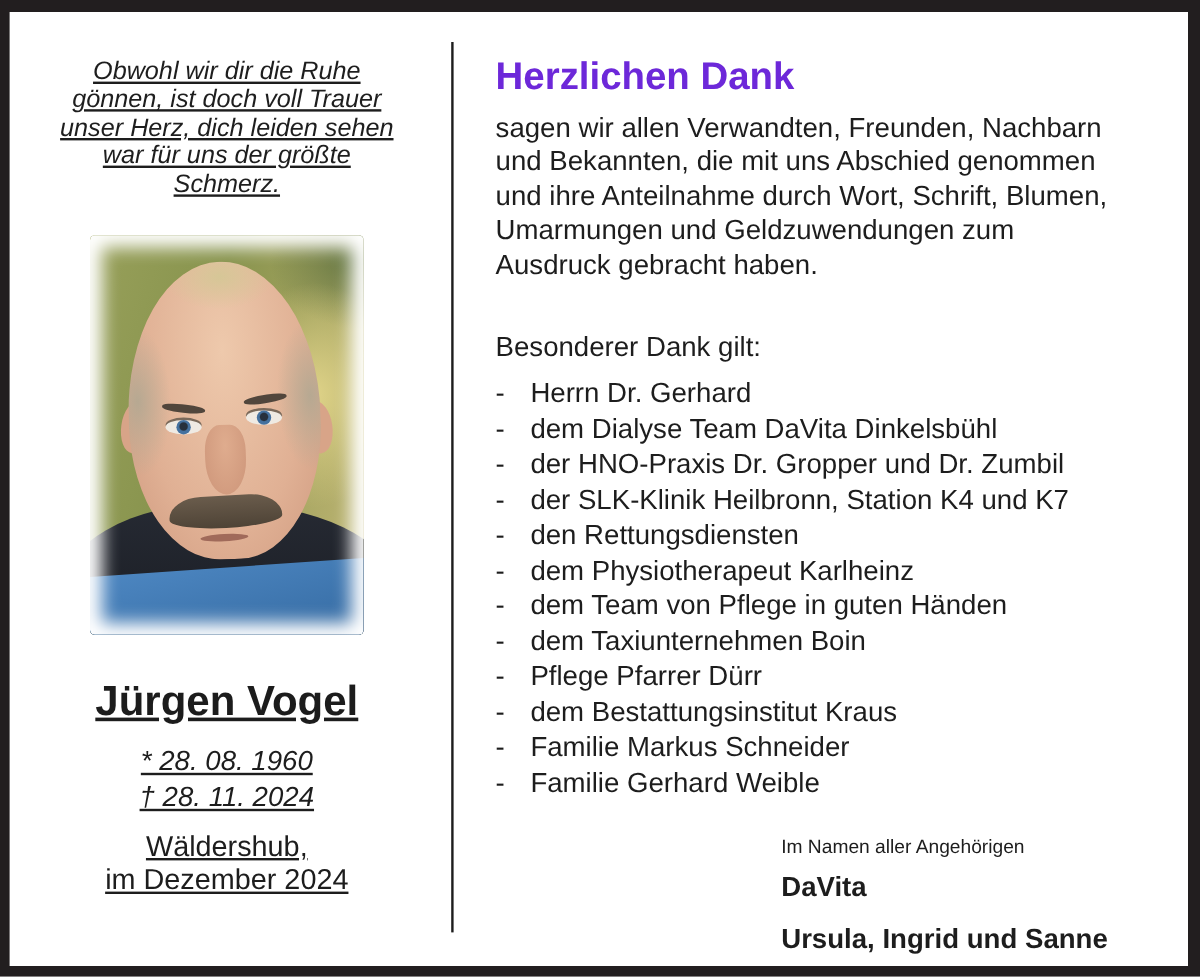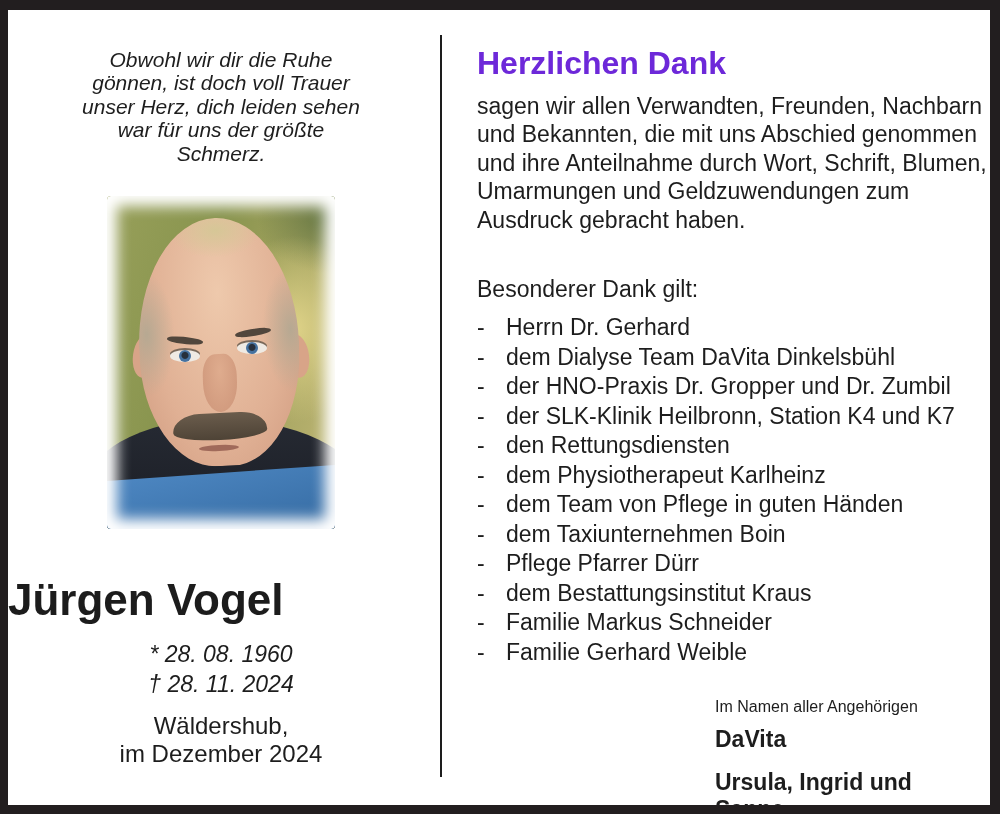--- a/index.html
+++ b/index.html
@@ -11,21 +11,21 @@
     border-top:10px solid #221e1f;
     border-bottom:9px solid #221e1f;
     border-left:8px solid #221e1f;
     border-right:10px solid #221e1f;
     background:#ffffff;
     display:flex;
     overflow:hidden;
   }
 
   
-  .left-col { width:432px; padding:38px 6px 0 0; flex:0 0 auto; }
+  .left-col { width:368px; padding:38px 6px 0 0; flex:0 0 auto;text-decoration:underline; }
 
   .verse {
     font-style:italic; font-size:21px; line-height:23.4px;
     text-align:center; color:#1e1e1e;
   }
 
   .photo {
     position:relative; width:228px; height:333px;
     margin:31px auto 0; overflow:hidden; border-radius:4px;
     background:
@@ -58,21 +58,21 @@
     background:radial-gradient(at 50% 30%, #dfac8e, #cd9579); border-radius:46% 46% 62% 62%; transform:rotate(-2deg); }
   .ph-must { position:absolute; left:50%; top:217px; width:94px; height:27px; margin-left:-48px; z-index:5;
     background:linear-gradient(180deg, #6a5c4c, #4e4336); border-radius:40% 40% 70% 70% / 90% 90% 45% 45%; transform:rotate(-3deg); }
   .ph-mouth { position:absolute; left:50%; top:249px; width:40px; height:6px; margin-left:-22px; background:#a06a5a; border-radius:50%; z-index:4; transform:rotate(-3deg); }
   .ph-sweater { position:absolute; left:-26px; right:-26px; bottom:0; height:110px; z-index:2;
     background:linear-gradient(180deg,#262a33,#1a1d24); border-radius:48% 52% 0 0 / 78px 70px 0 0; }
   .ph-blue { position:absolute; left:-18px; right:-18px; bottom:-14px; height:70px; z-index:6;
     background:linear-gradient(170deg,#4d87c2,#33689f); transform:rotate(-4deg); }
   .ph-fade { position:absolute; inset:0; z-index:8; box-shadow:inset 0 0 14px 10px #ffffff; border-radius:4px; }
 
-  .deceased-name { margin-top:46px; font-size:44px; font-weight:bold; letter-spacing:0px; color:#1c1c1c; }
+  .deceased-name { margin-top:36px; text-align:center; font-size:35px; font-weight:bold; letter-spacing:0px; color:#1c1c1c; }
   .dates { margin-top:14px; text-align:center; font-style:italic; font-size:23px; line-height:30px; }
   .place { margin-top:13px; text-align:center; font-size:24px; line-height:28px; }
 
   
   .divider { width:2px; background:#1d1d1d; margin-top:25px; height:742px; flex:0 0 auto; }
 
   
   .right-col { flex:1 1 auto; padding:34px 18px 0 35px; }
   .title { font-size:32px; font-weight:bold; line-height:38px; color:#6d28d9; }
   .intro { margin-top:10px; font-size:23px; line-height:28.4px; }

